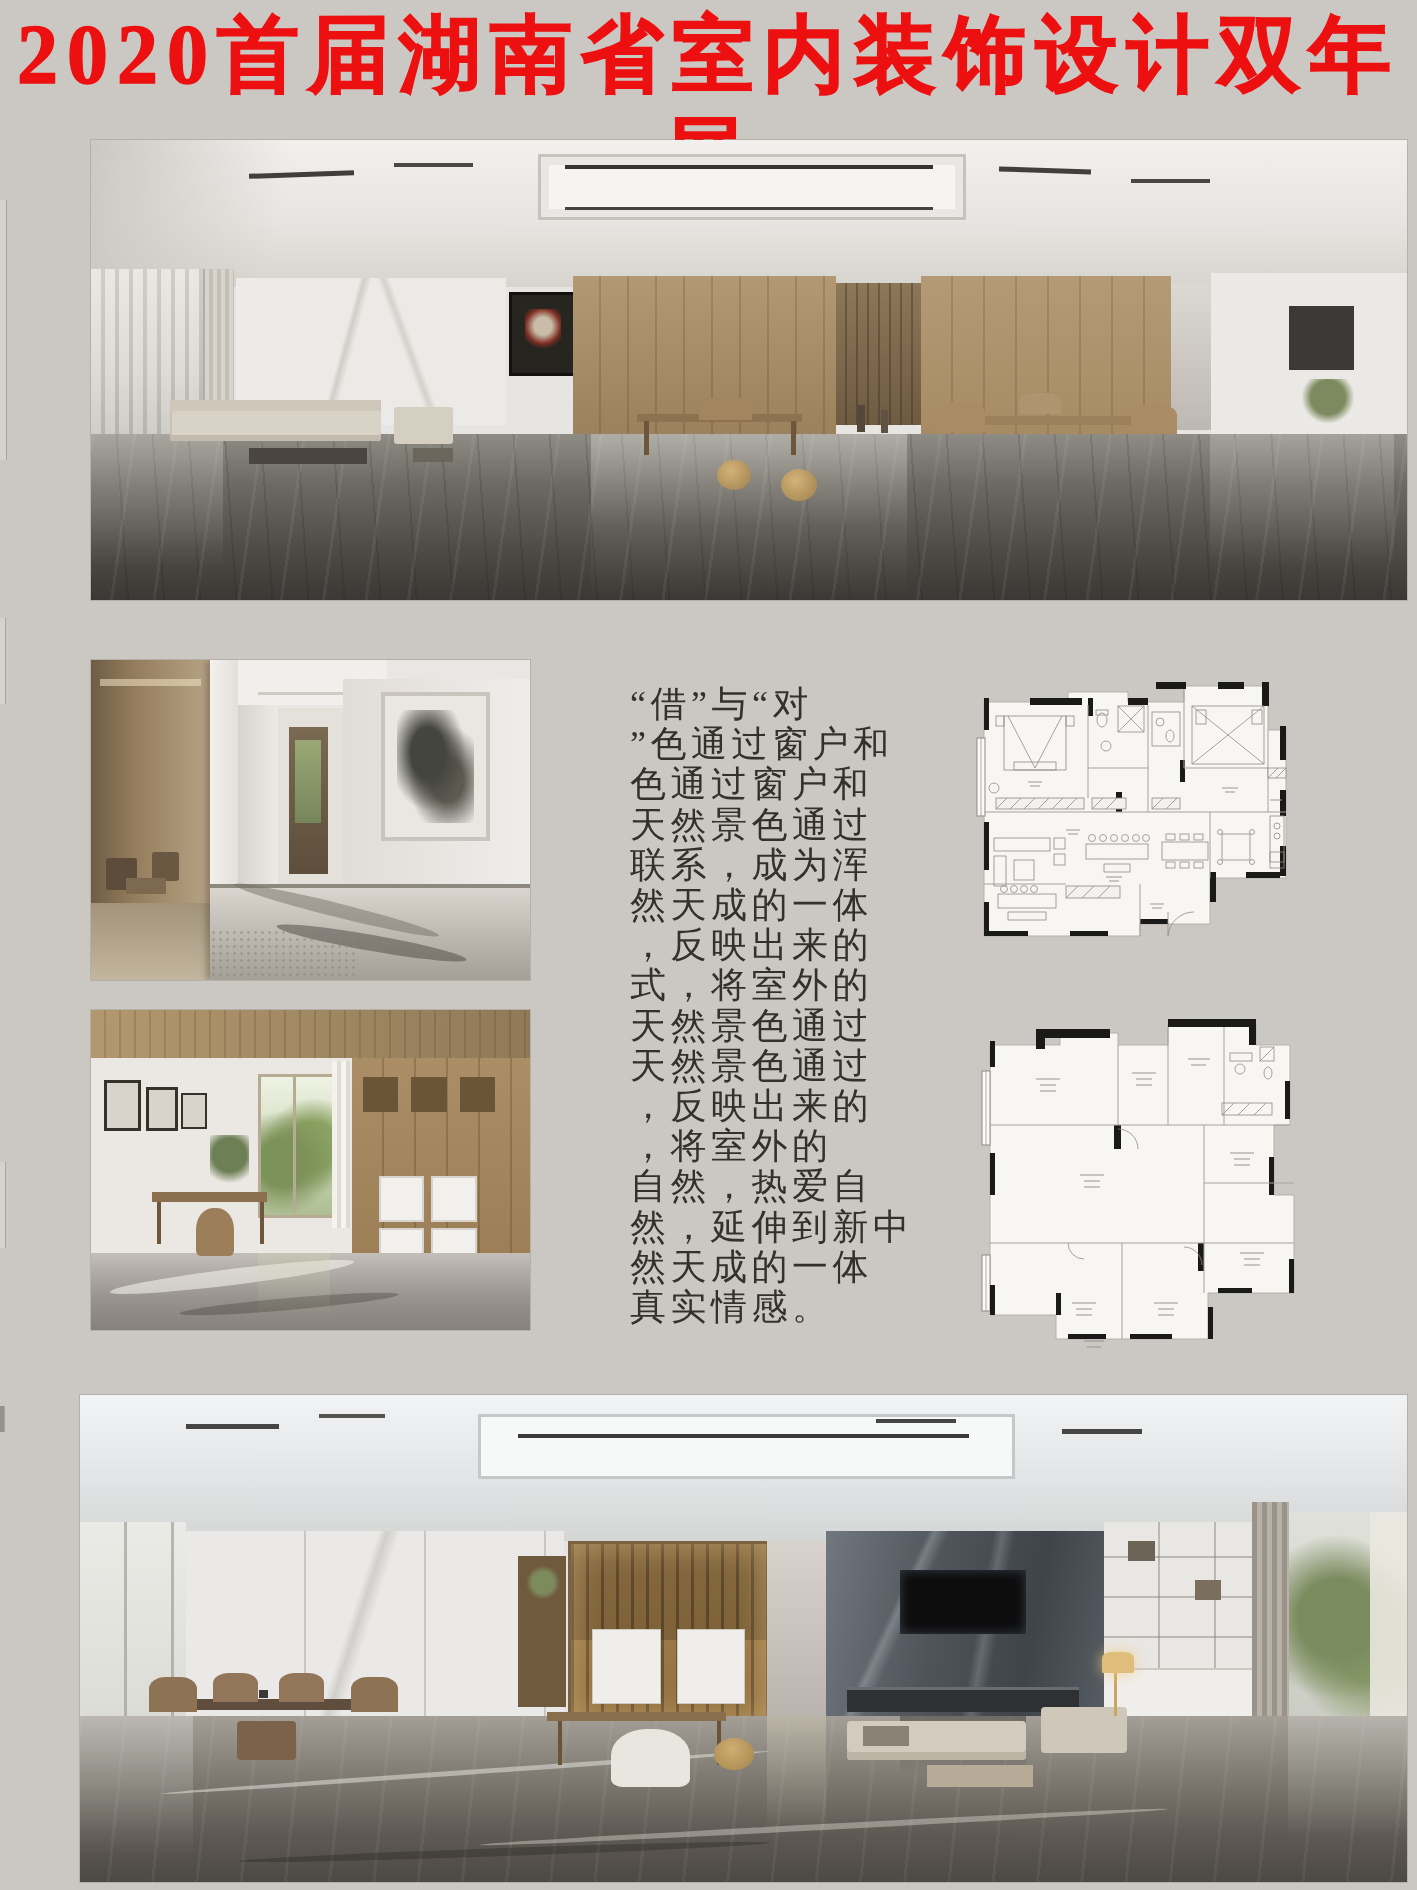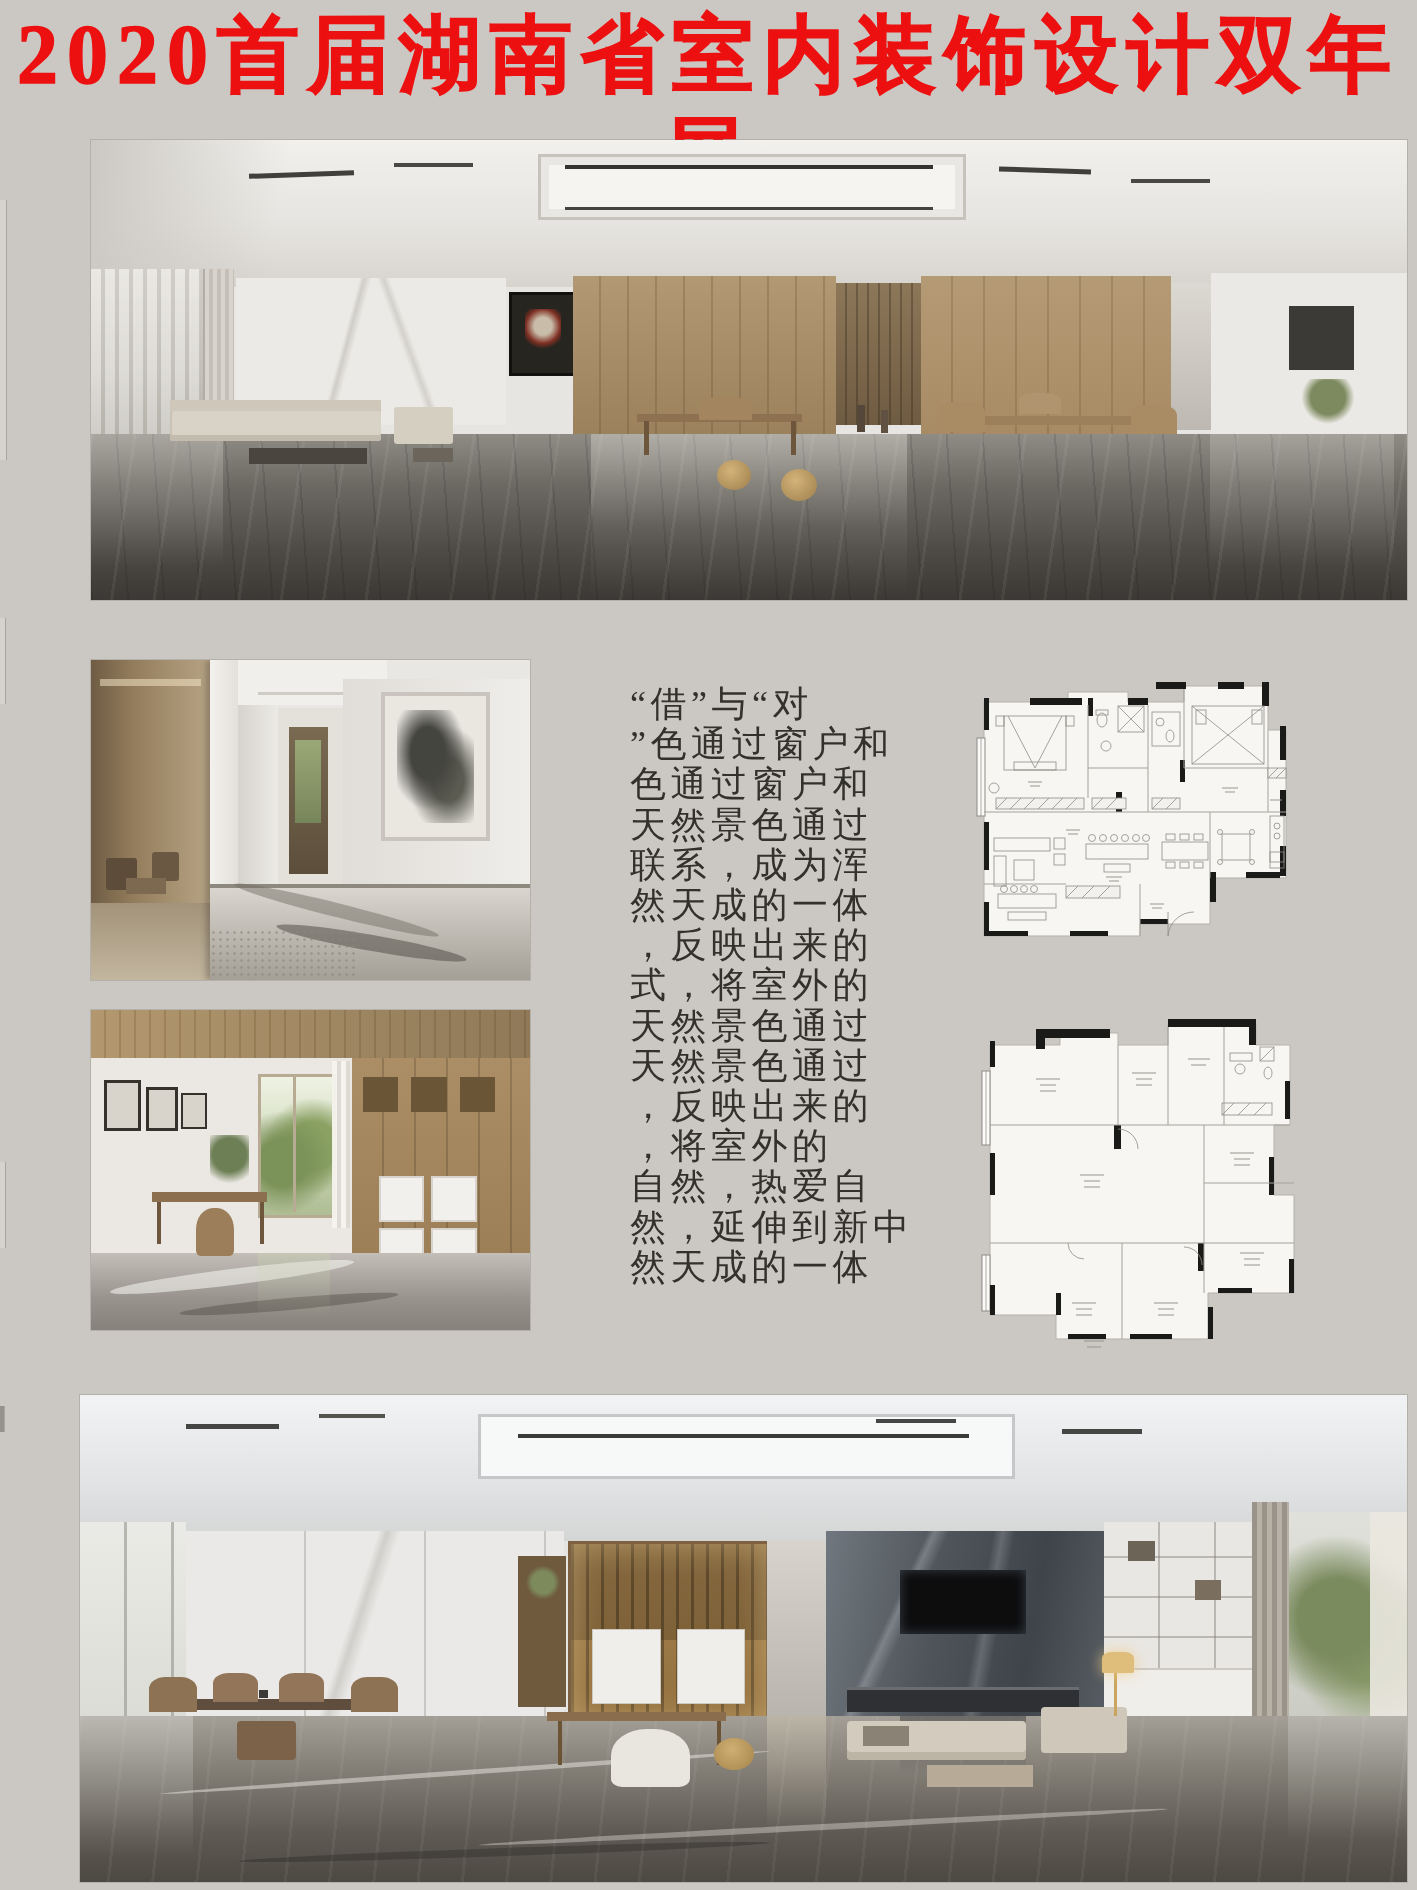--- a/index.html
+++ b/index.html
@@ -324,20 +324,21 @@
     <div class="essay-line">然天成的一体</div>
     <div class="essay-line">，反映出来的</div>
     <div class="essay-line">式，将室外的</div>
     <div class="essay-line">天然景色通过</div>
     <div class="essay-line">天然景色通过</div>
     <div class="essay-line">，反映出来的</div>
     <div class="essay-line">，将室外的</div>
     <div class="essay-line">自然，热爱自</div>
     <div class="essay-line">然，延伸到新中</div>
     <div class="essay-line">然天成的一体</div>
+    <div class="essay-line">真实情感。</div>
   </div>
 
   <svg class="plan plan1" viewBox="0 0 328 276">
     <path d="M14,30 H98 V20 H158 V30 H214 V14 H298 V58 H316 V206 H240 V252 H170 V264 H14 Z" fill="#f7f6f3" stroke="#b4b1ab" stroke-width="1"></path>
     <rect x="7" y="66" width="8" height="78" fill="#fbfaf8" stroke="#8e8b85" stroke-width="1"></rect>
     <line x1="11" y1="66" x2="11" y2="144" stroke="#8e8b85" stroke-width="0.7"></line>
     <g fill="#1a1a18">
       <rect x="60" y="26" width="52" height="7"></rect>
         <rect x="158" y="26" width="20" height="7"></rect>
       <rect x="186" y="10" width="30" height="7"></rect>

